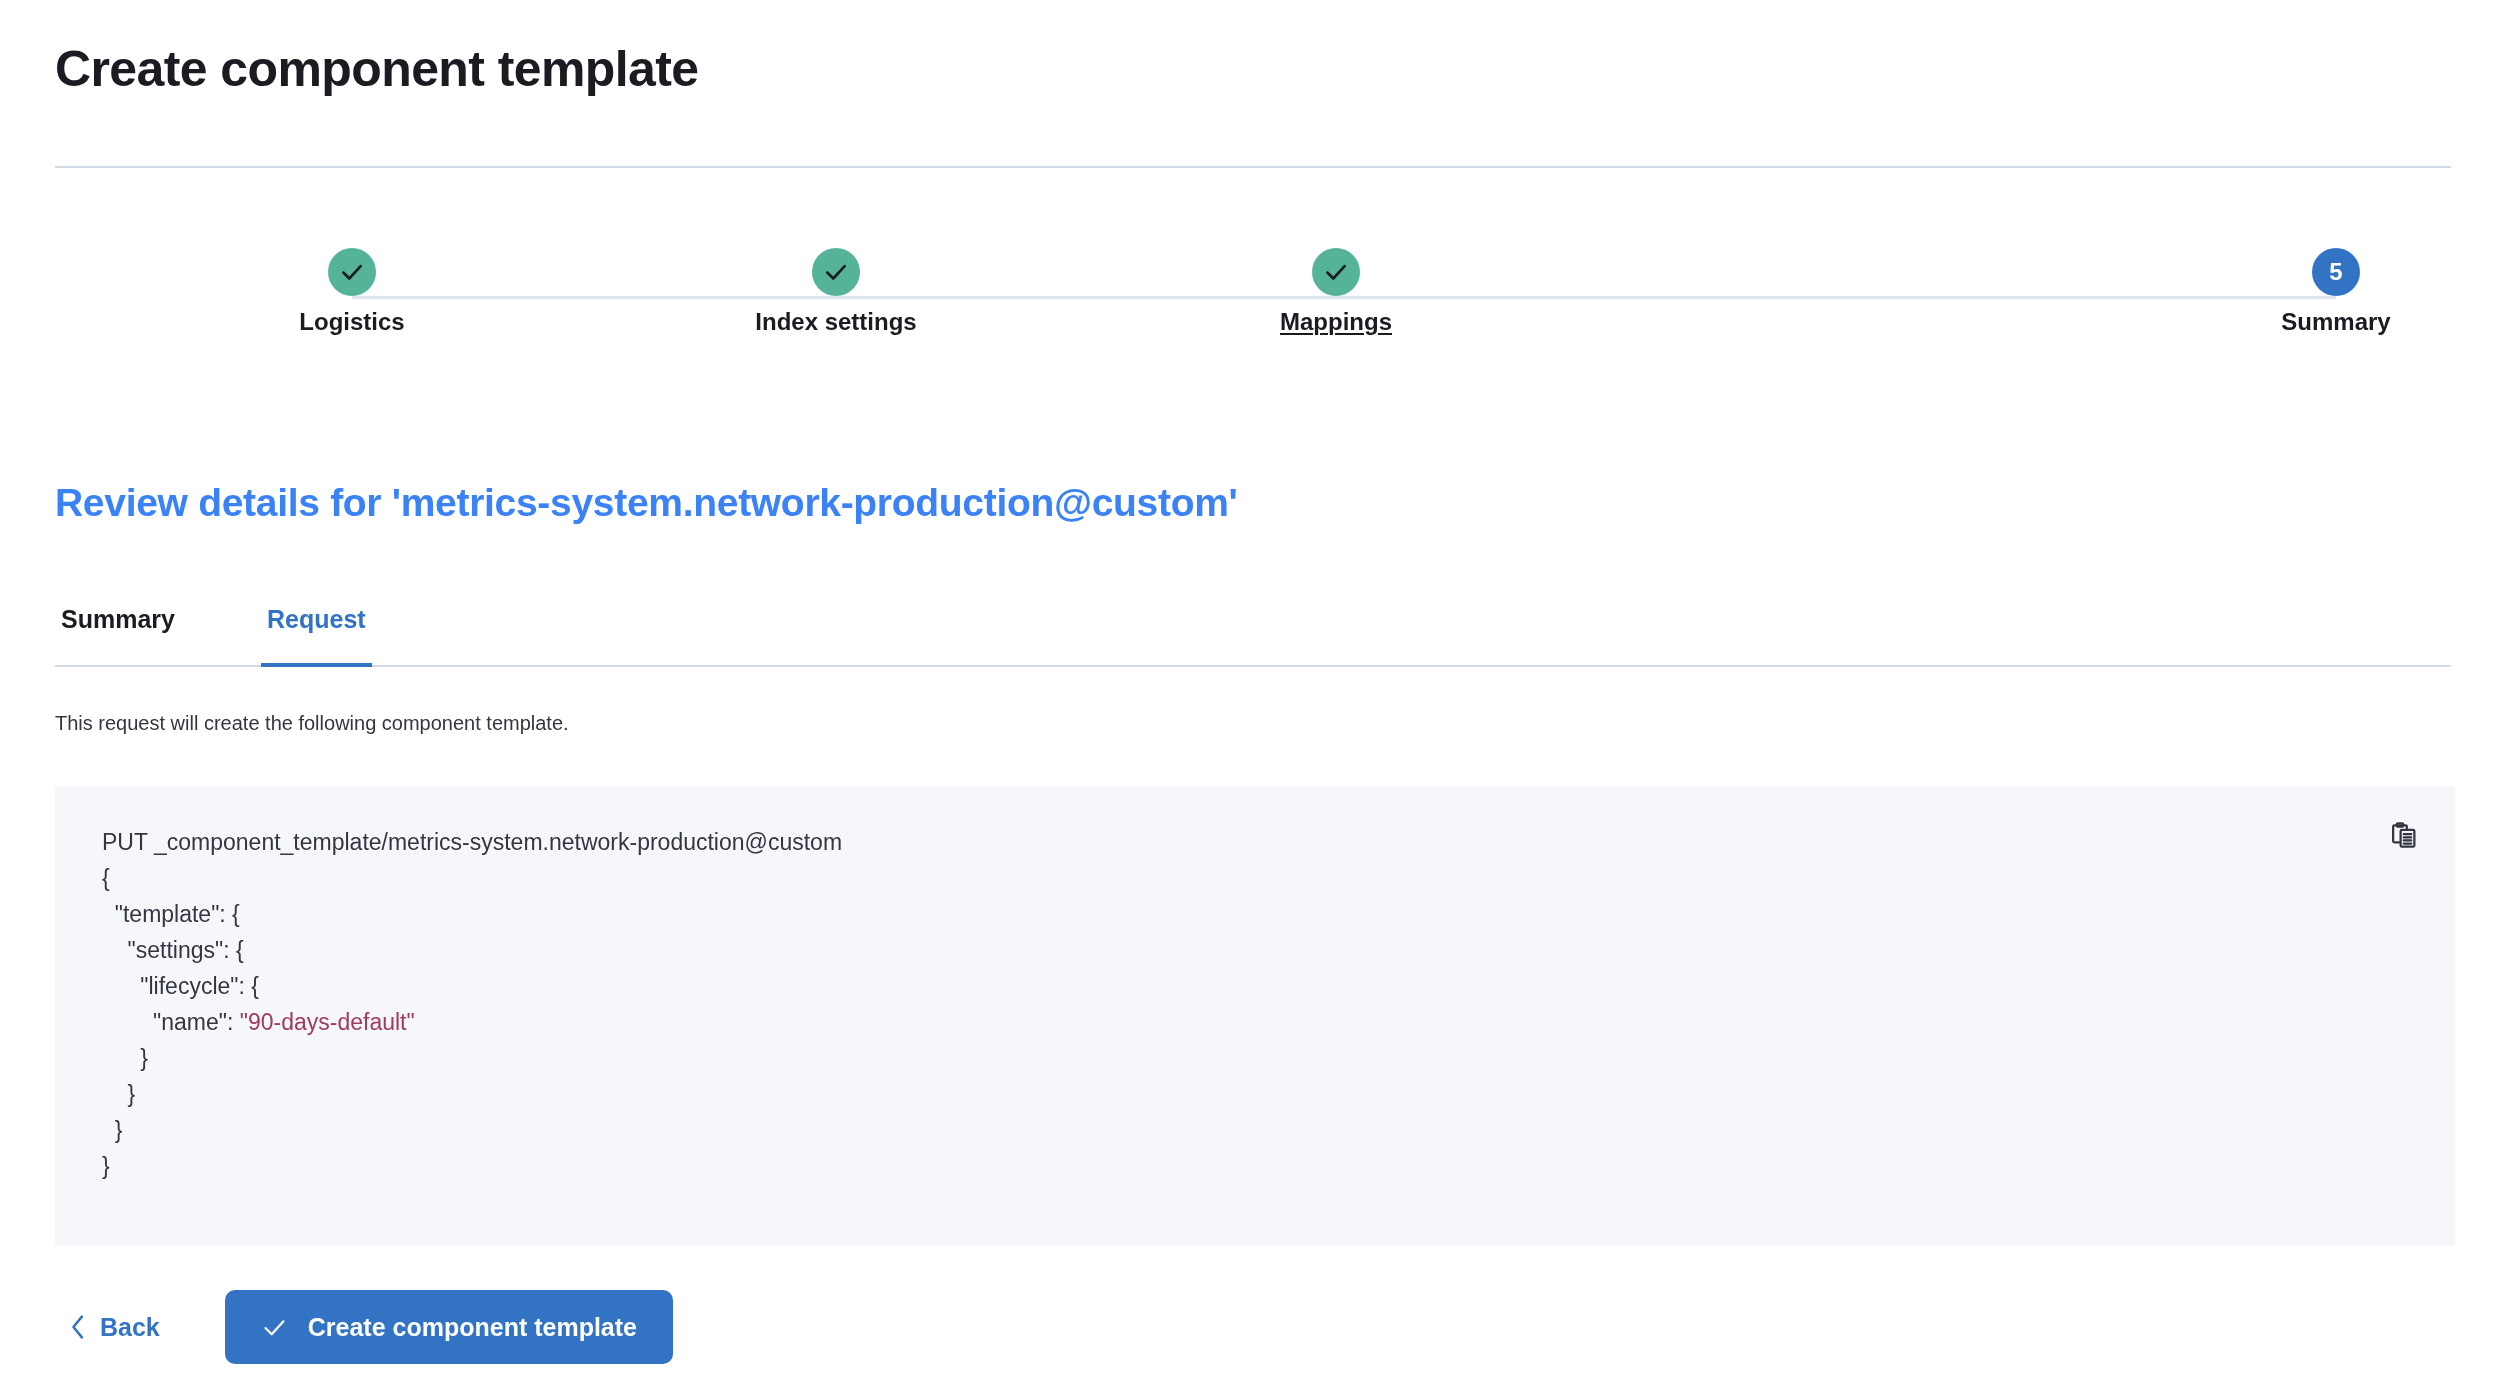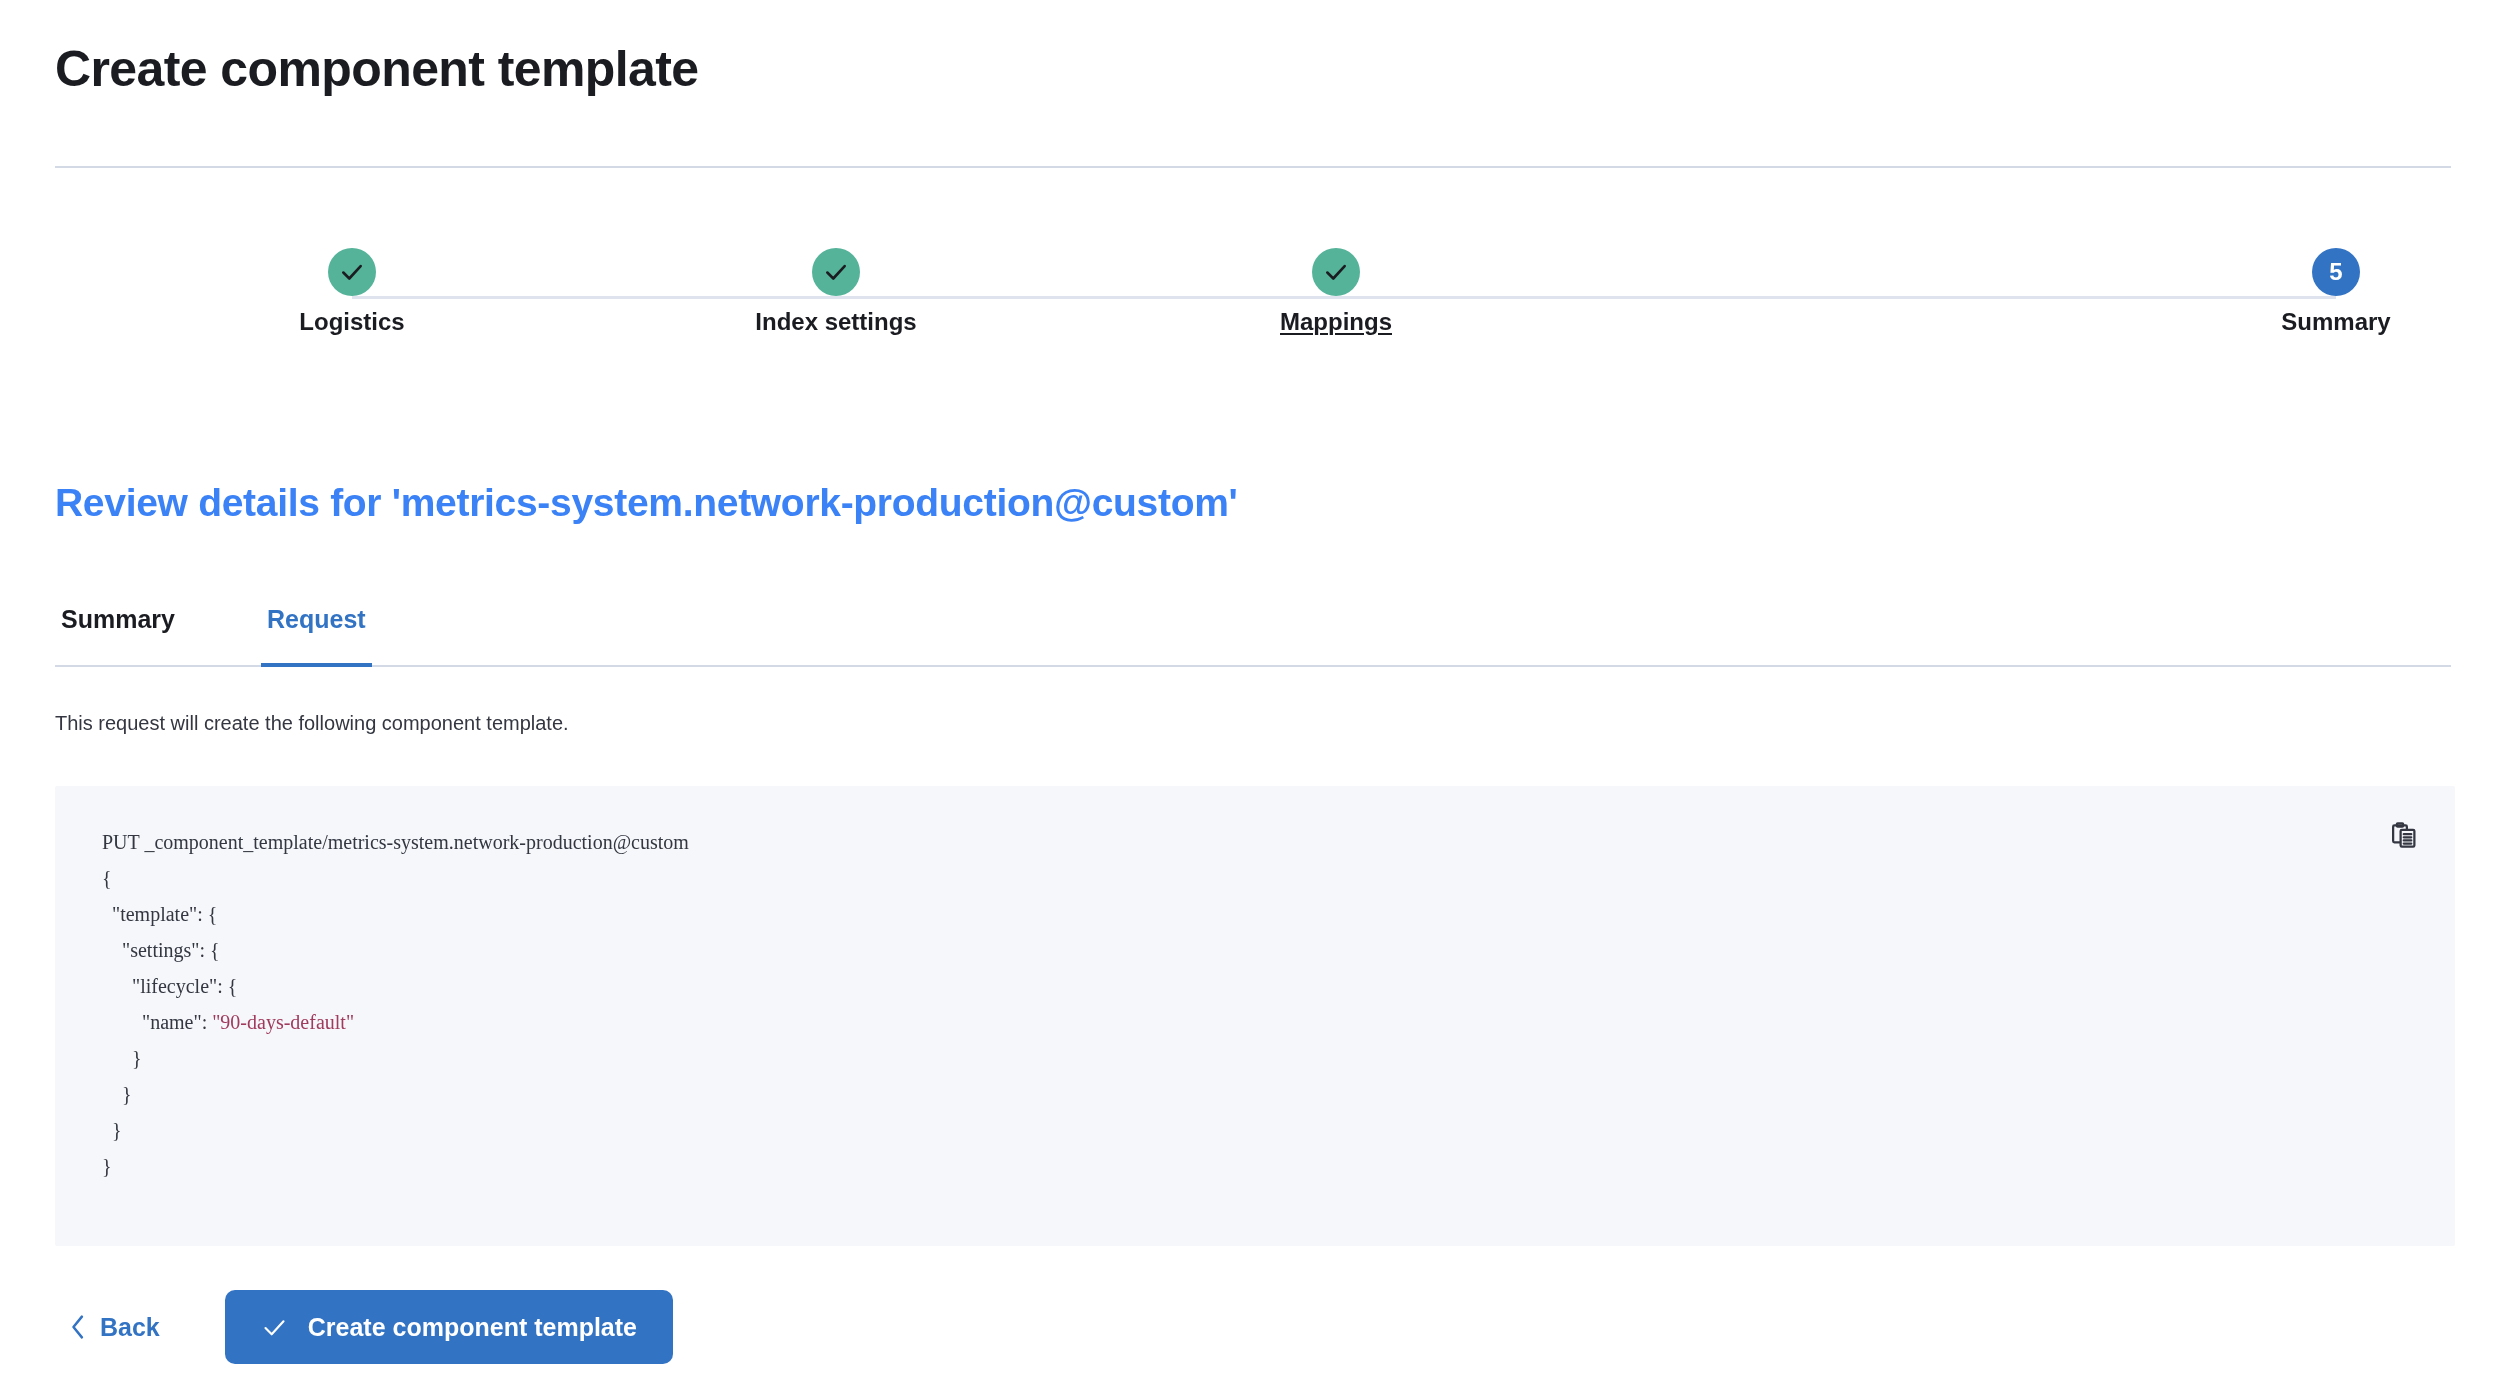--- a/index.html
+++ b/index.html
@@ -169,22 +169,22 @@
     top: 786px;
     width: 2400px;
     height: 460px;
     background: #f5f7fa;
     border-radius: 2px;
   }
   .code-content {
     position: absolute;
     left: 47px;
     top: 38px;
-    font-family: Liberation Serif, serif;
-    font-size: 20px;
+    font-family: Liberation Sans, sans-serif;
+    font-size: 23px;
     line-height: 36px;
     color: #343741;
     white-space: pre;
     letter-spacing: 0px;
   }
   .code-content .str { color: #a13b5d; }
   .copy-btn {
     position: absolute;
     right: 28px;
     top: 28px;

